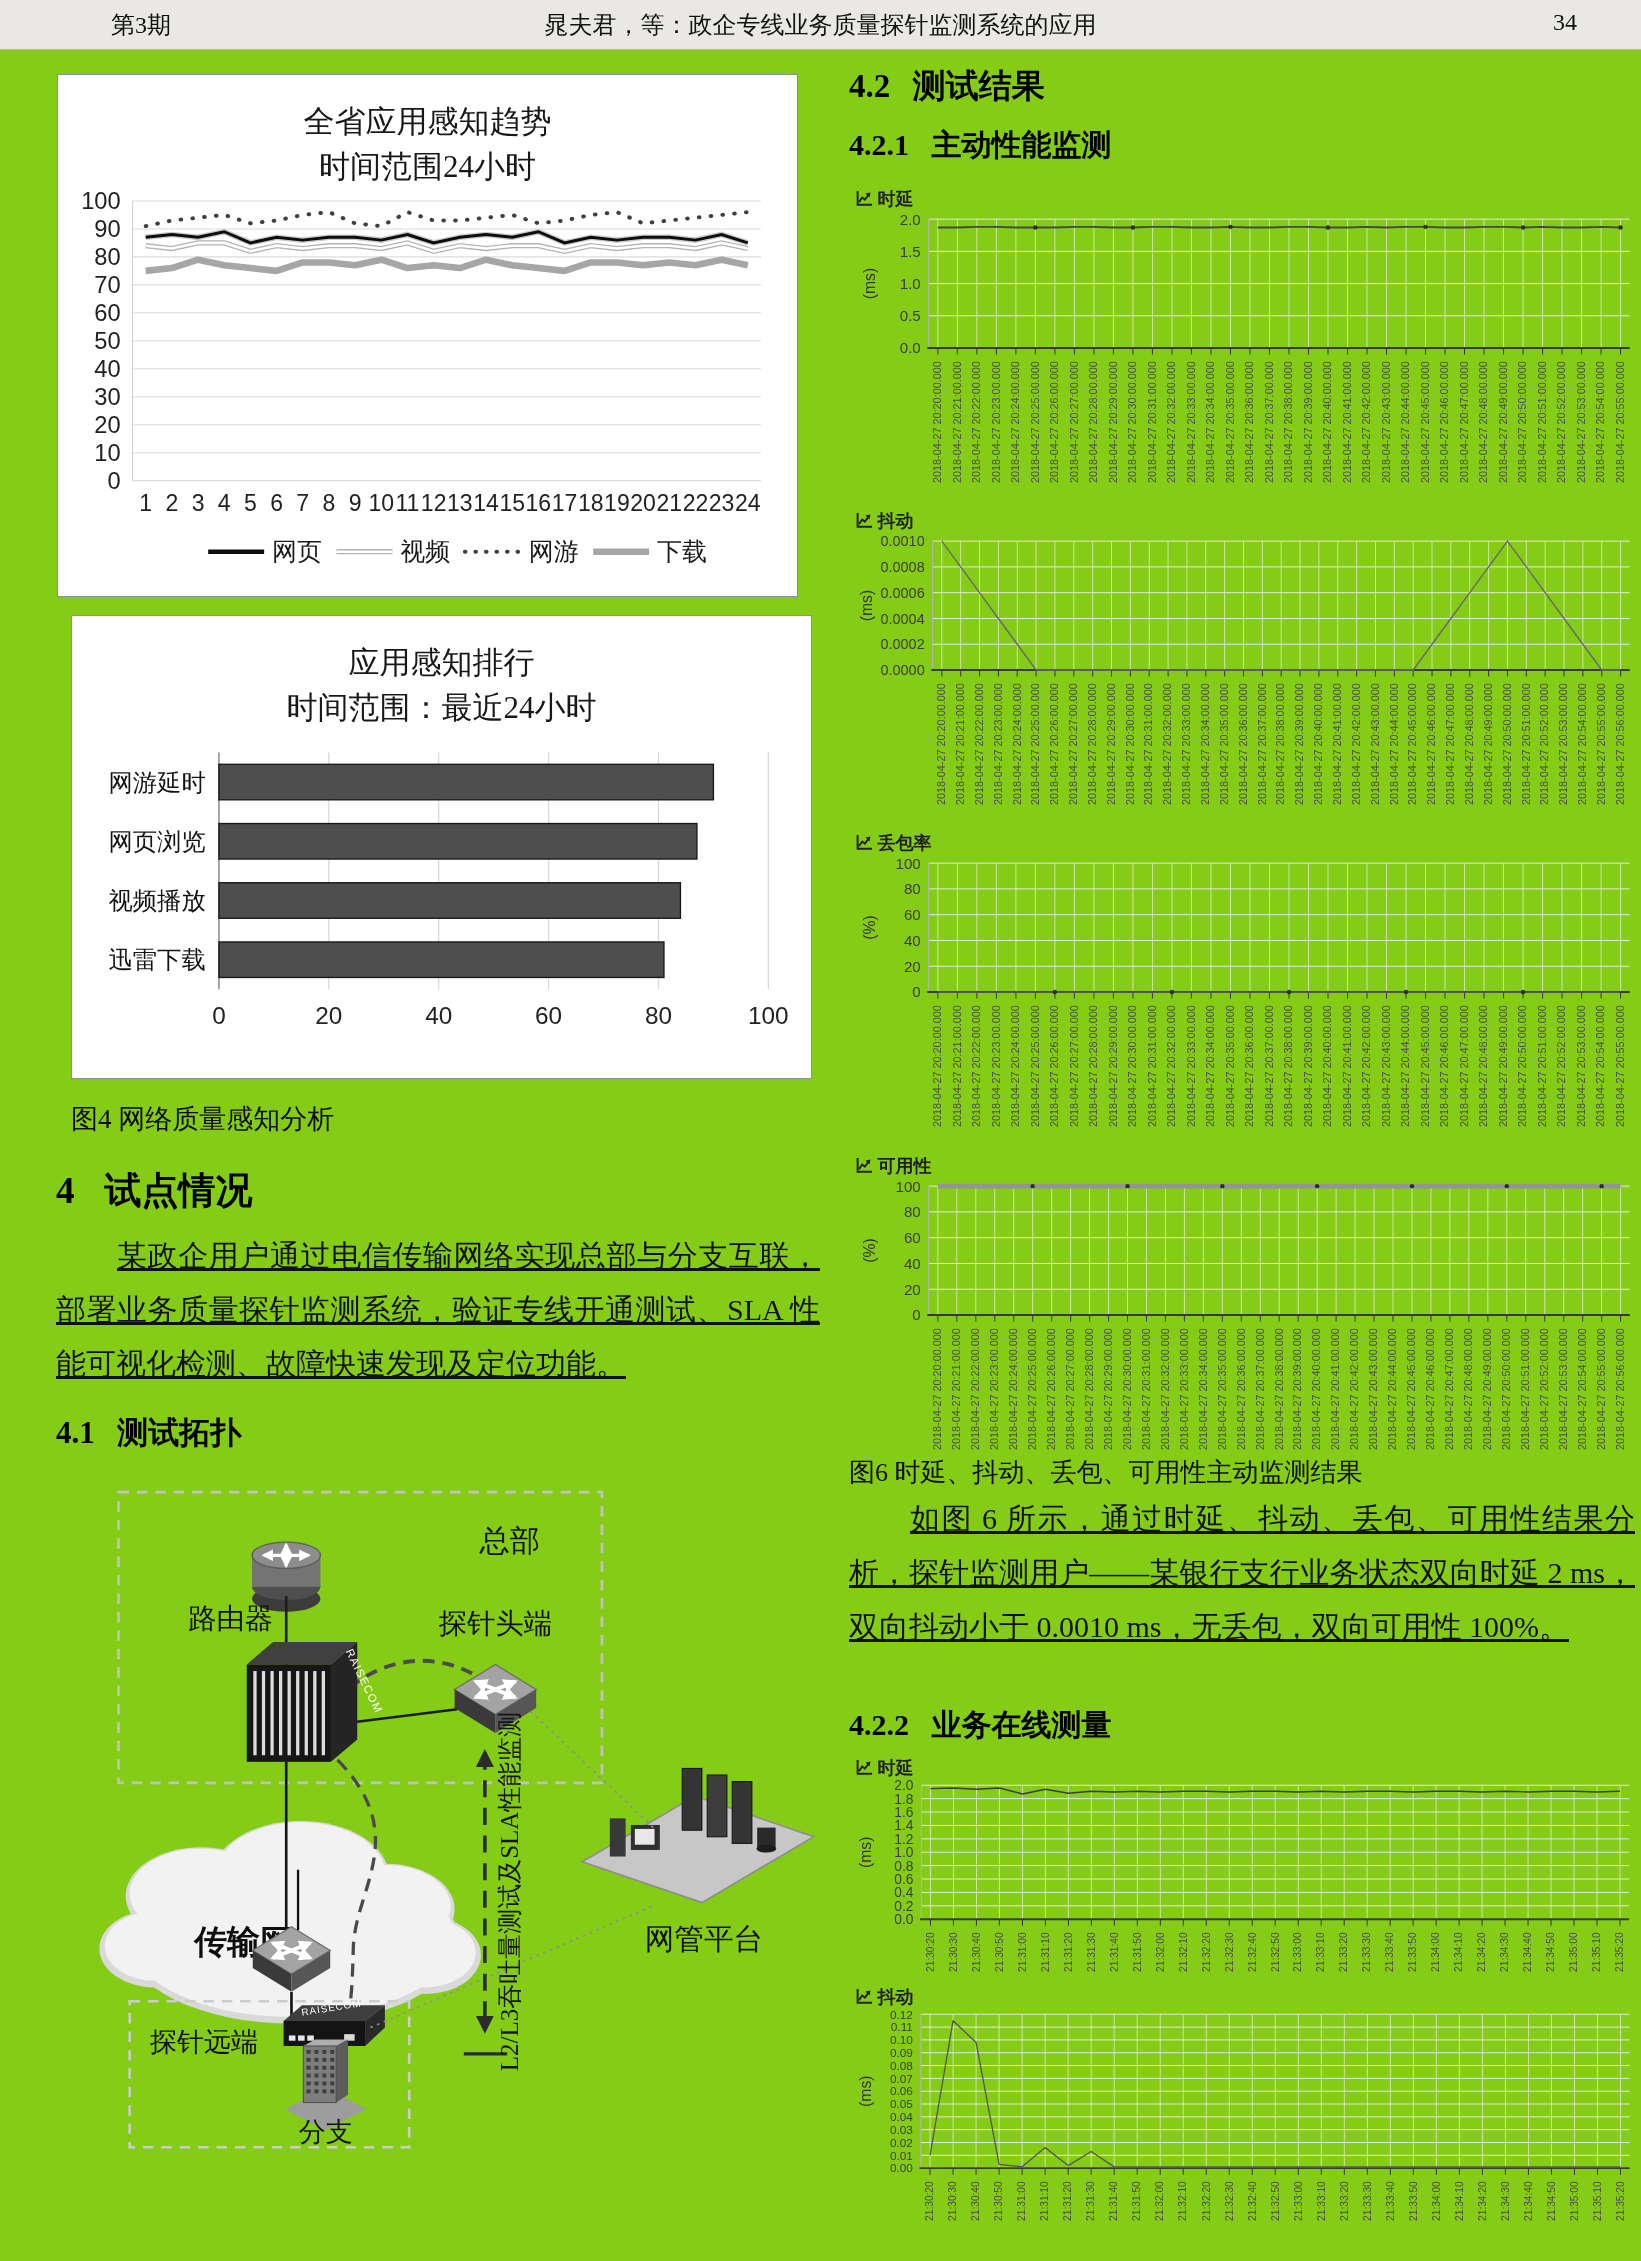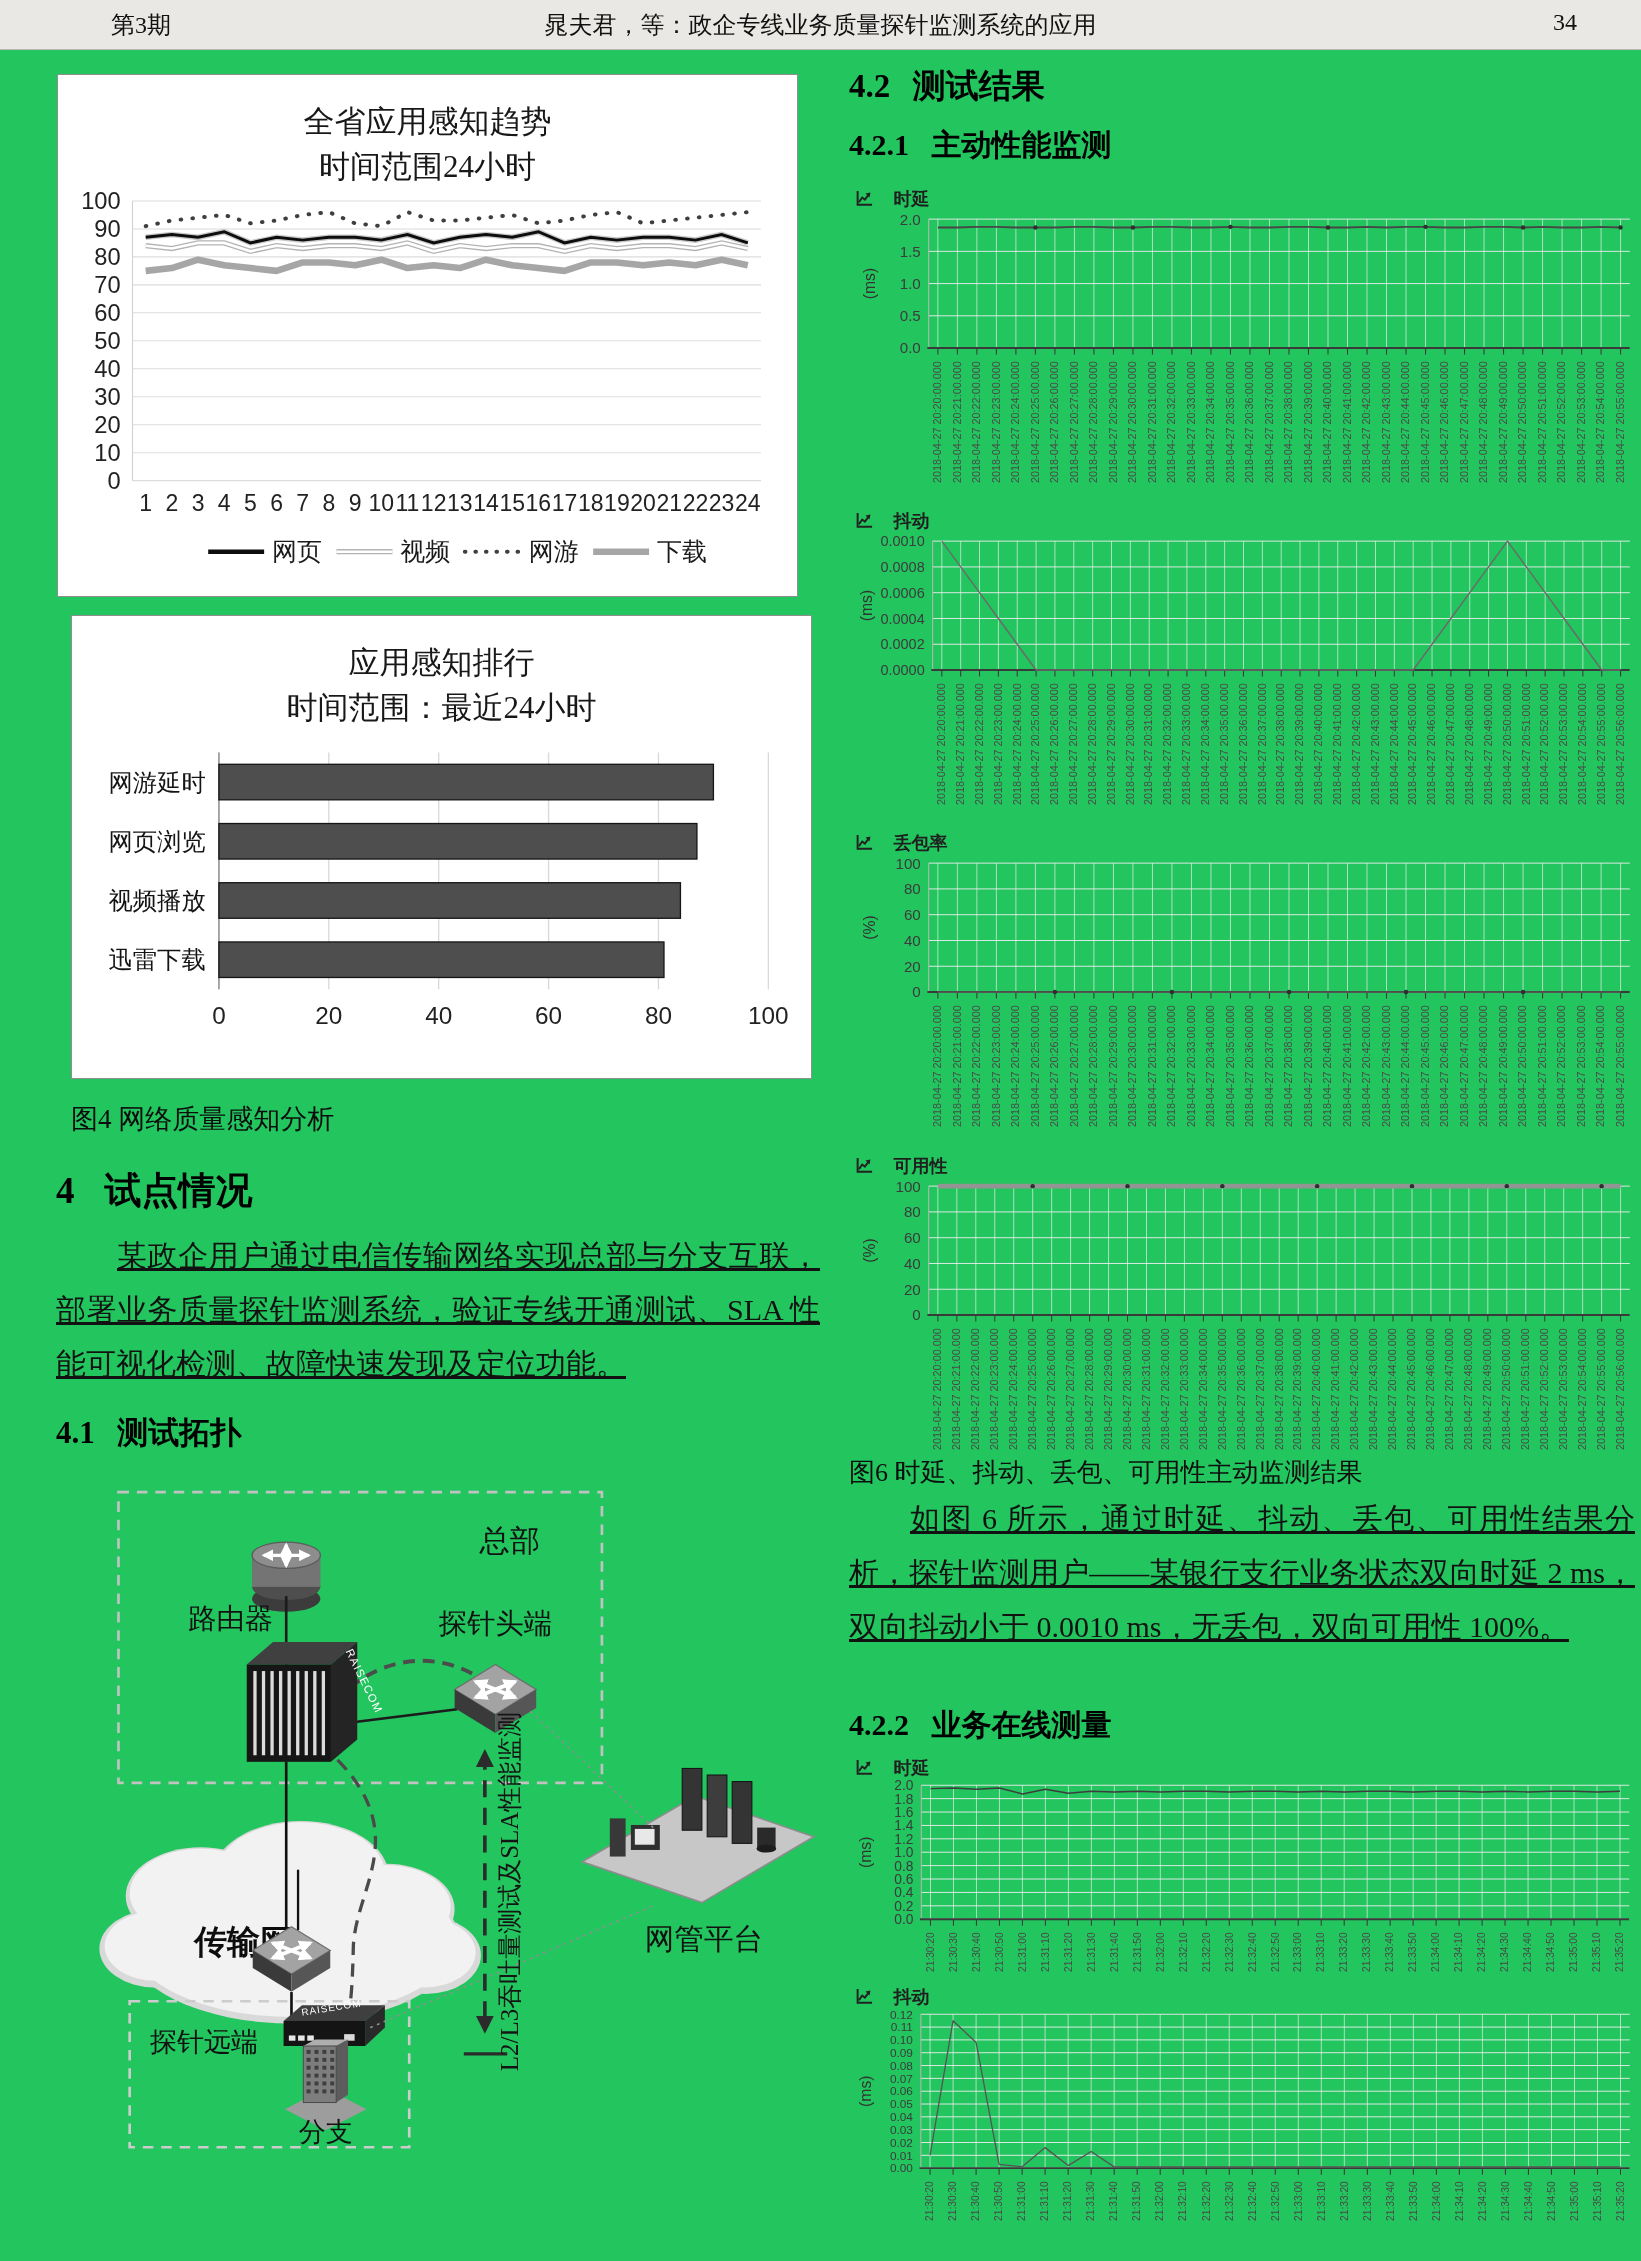--- a/index.html
+++ b/index.html
@@ -1,34 +1,34 @@
 <!DOCTYPE html>
 <html style="font-size:10.5px"><head>
 <meta charset="utf-8">
 <style>
   html,body{margin:0;padding:0;background:#ffffff;}
-  .page{position:relative;width:1641px;height:2261px;background:#22c55e;overflow:hidden;
+  .page{position:relative;width:1641px;height:2261px;background:#84cc16;overflow:hidden;
         font-family:"Liberation Serif","DejaVu Serif",serif;color:#111;}
   
   .pagehead{position:absolute;left:0;top:0;width:1641px;height:49px;background:#e9e8e5;
             border-bottom:0.7px solid #b9b8b5;}
   .pagehead .issue{position:absolute;left:111px;top:9.2px;font-size:24px;}
   .pagehead .ptitle{position:absolute;left:0;top:9.2px;width:100%;text-align:center;font-size:24px;}
   .pagehead .pnum{position:absolute;right:64px;top:9.2px;font-size:24px;}
   
   .chartbox{position:absolute;background:#fff;border:1.3px solid #8f8f8f;}
   .cb-title{text-align:center;font-size:31px;line-height:45px;margin-top:24px;color:#181818;font-weight:500;}
   .figcap{position:absolute;text-align:left;font-size:27px;color:#0d0d0d;}
   .h-sec{position:absolute;font-weight:bold;color:#000;}
   .h-sec .num{margin-right:30px;}
   .h-sub .num{margin-right:22.4px;}
   .para{position:absolute;font-size:30px;line-height:54px;text-align:justify;color:#121212;text-indent:61px;text-decoration:underline;}
   
   .mon{position:absolute;left:855px;width:784px;}
-  .mon-title{display:flex;align-items:center;gap:20px;height:25px;font-family:"Liberation Sans","DejaVu Sans",sans-serif;
+  .mon-title{display:flex;align-items:center;gap:4px;height:25px;font-family:"Liberation Sans","DejaVu Sans",sans-serif;
              font-size:18px;color:#1f1f1f;font-weight:bold;}
   .mon svg{display:block;}
   svg text{font-family:"Liberation Sans","DejaVu Sans",sans-serif;}
   svg text.serif{font-family:"Liberation Serif","DejaVu Serif",serif;}
 </style>
 </head>
 <body>
 
 <div class="page">
 

